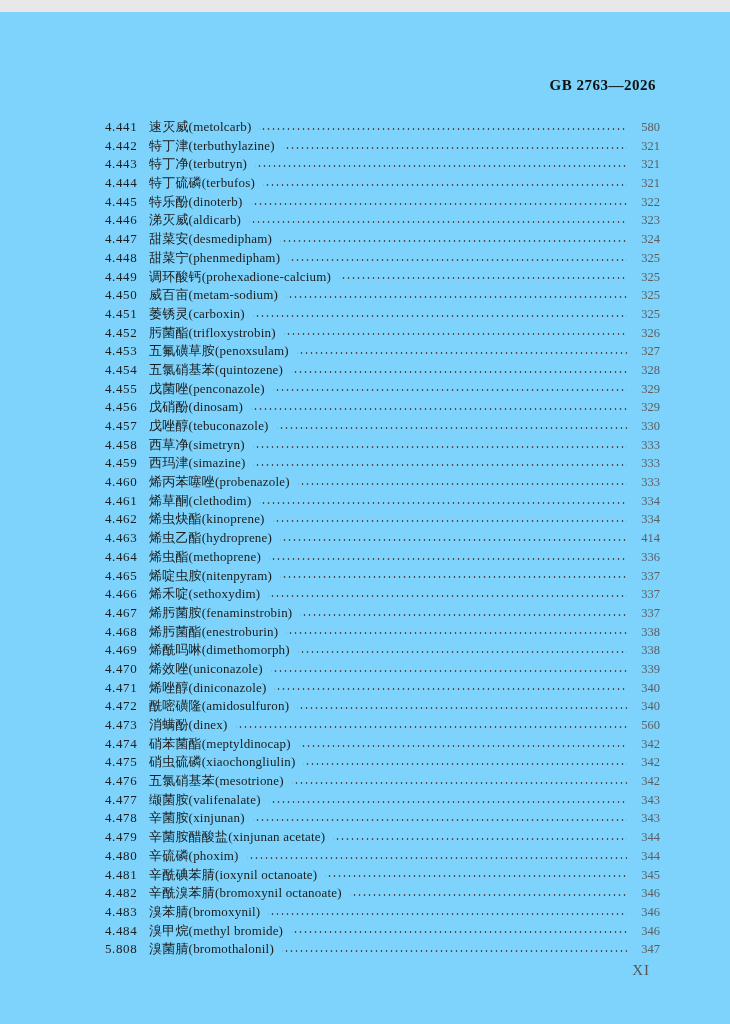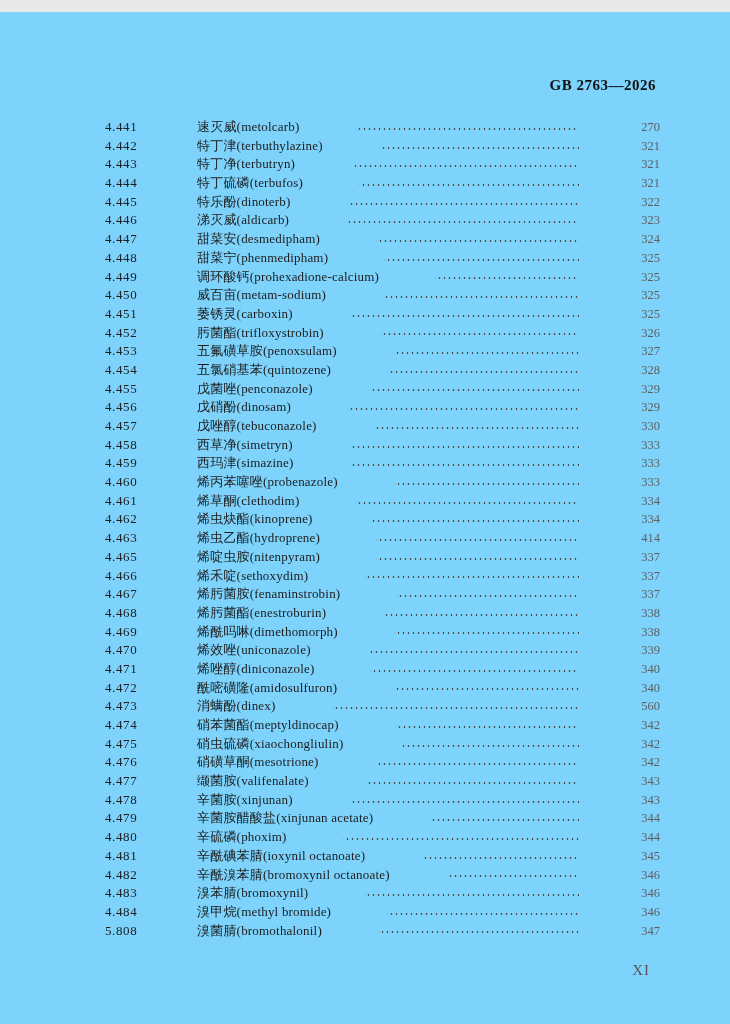--- a/index.html
+++ b/index.html
@@ -29,21 +29,20 @@
     left: 105px;
     right: 70px;
   }
   .row {
     display: flex;
     align-items: center;
     height: 18.7px;
     font-size: 13px;
     line-height: 18.7px;
     white-space: nowrap;
-    gap: 48px;
   }
   .num {
     flex: none;
     width: 43px;
     letter-spacing: 0.6px;
   }
   .title {
     flex: none;
     padding-left: 1px;
     letter-spacing: 0.2px;
@@ -79,21 +78,21 @@
 
 <div class="page">
 
   <div class="header-code">GB 2763—2026</div>
 
   <div class="toc">
   <div class="row">
     <span class="num">4.441</span>
     <span class="title">速灭威(metolcarb)</span>
     <span class="leader"></span>
-    <span class="pagenum">270</span>
+    <span class="pagenum">580</span>
   </div>
 
   <div class="row">
     <span class="num">4.442</span>
     <span class="title">特丁津(terbuthylazine)</span>
     <span class="leader"></span>
     <span class="pagenum">321</span>
   </div>
 
   <div class="row">
@@ -236,20 +235,26 @@
     <span class="pagenum">334</span>
   </div>
 
   <div class="row">
     <span class="num">4.463</span>
     <span class="title">烯虫乙酯(hydroprene)</span>
     <span class="leader"></span>
     <span class="pagenum">414</span>
   </div>
 
+  <div class="row">
+    <span class="num">4.464</span>
+    <span class="title">烯虫酯(methoprene)</span>
+    <span class="leader"></span>
+    <span class="pagenum">336</span>
+  </div>
 
   <div class="row">
     <span class="num">4.465</span>
     <span class="title">烯啶虫胺(nitenpyram)</span>
     <span class="leader"></span>
     <span class="pagenum">337</span>
   </div>
 
   <div class="row">
     <span class="num">4.466</span>
@@ -316,21 +321,21 @@
 
   <div class="row">
     <span class="num">4.475</span>
     <span class="title">硝虫硫磷(xiaochongliulin)</span>
     <span class="leader"></span>
     <span class="pagenum">342</span>
   </div>
 
   <div class="row">
     <span class="num">4.476</span>
-    <span class="title">硝磺草酮(mesotrione)</span>
+    <span class="title">五氯硝基苯(mesotrione)</span>
     <span class="leader"></span>
     <span class="pagenum">342</span>
   </div>
 
   <div class="row">
     <span class="num">4.477</span>
     <span class="title">缬菌胺(valifenalate)</span>
     <span class="leader"></span>
     <span class="pagenum">343</span>
   </div>

